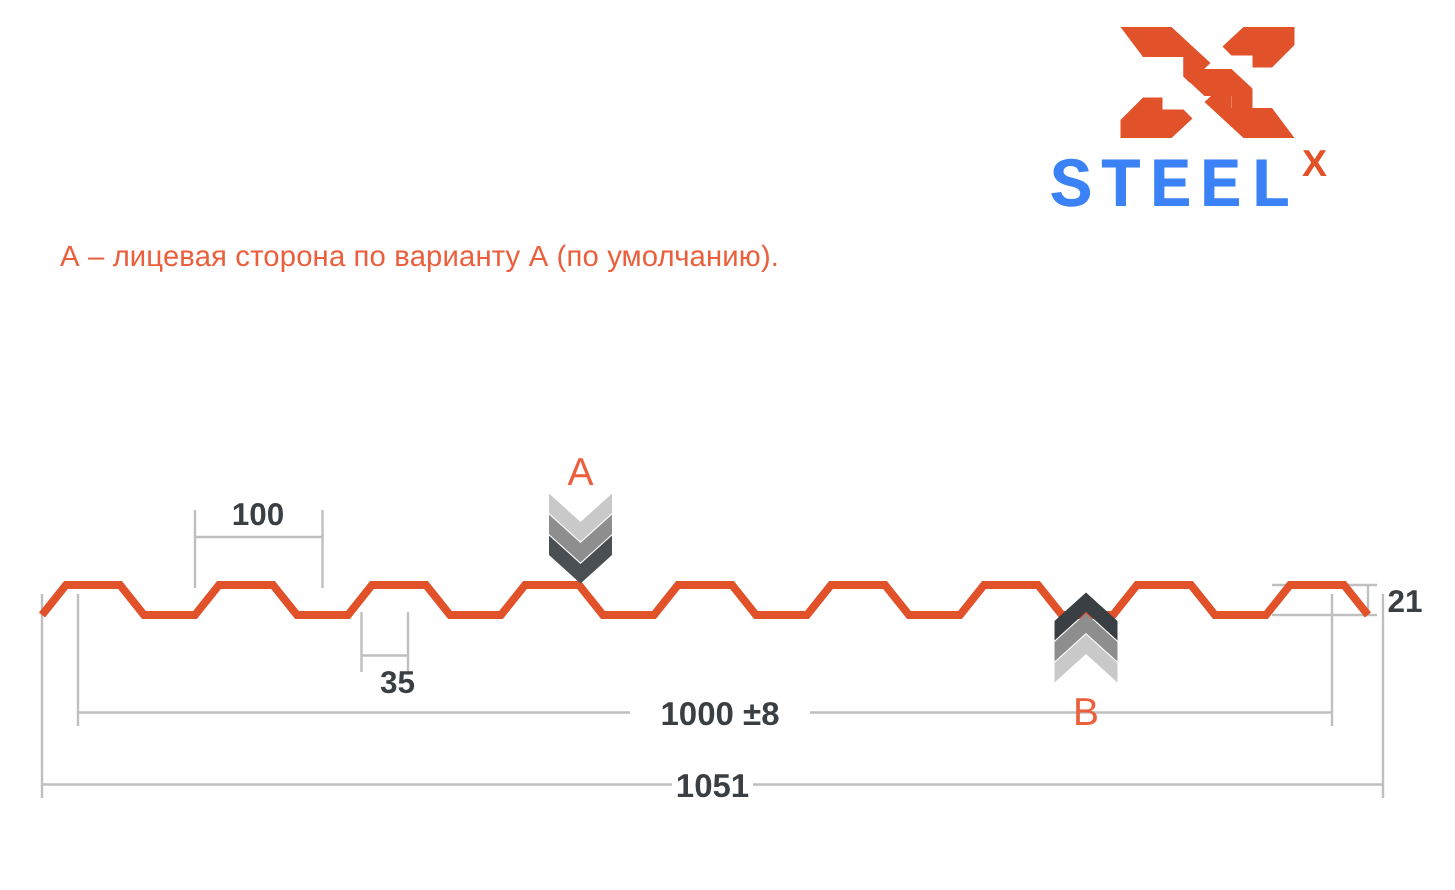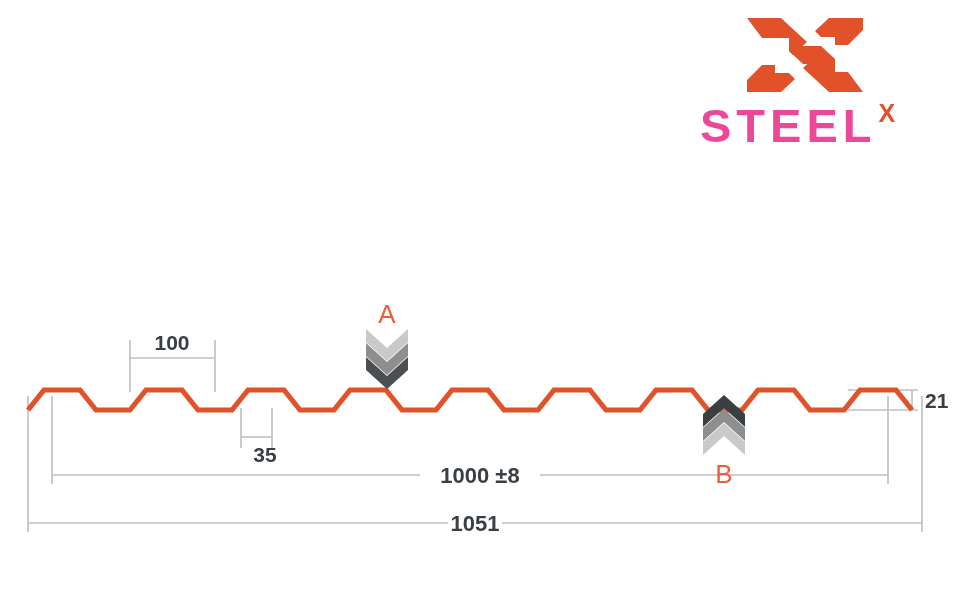--- a/index.html
+++ b/index.html
@@ -42,25 +42,25 @@
     position: absolute;
     left: 0px;
     top: 88px;
     width: 256px;
     height: 46px;
     display: flex;
     align-items: baseline;
     justify-content: flex-start;
   }
   .logo-steel {
-    font-family: Liberation Sans, sans-serif;
+    font-family: Liberation Mono, monospace;
     font-size: 47px;
     font-weight: 700;
     letter-spacing: 5px;
-    color: #ec4899;
+    color: #3b82f6;
     line-height: 1;
   }
   .logo-x {
     font-family: "Liberation Sans", sans-serif;
     font-size: 25px;
     font-weight: 700;
     color: #e1522a;
     line-height: 1;
     position: relative;
     top: -20px;
@@ -122,20 +122,21 @@
           <path d="M44 24 L44 37 L58 50 L76 50 L76 58 L90 58 L90 45 L76 32 L58 32 L58 24 Z"></path>
         </g>
       </svg>
     </div>
     <div class="logo-word">
       <span class="logo-steel">STEEL</span>
       <span class="logo-x">X</span>
     </div>
   </div>
 
+  <div class="legend legend-a">А – лицевая сторона по варианту А (по умолчанию).</div>
 
   <svg id="drawing" viewBox="0 0 970 593">
 
     <g stroke="#BFBFBF" stroke-width="1.6" fill="none">
 
       <line x1="130" y1="340" x2="130" y2="392"></line>
       <line x1="215" y1="340" x2="215" y2="392"></line>
       <line x1="130" y1="358" x2="215" y2="358"></line>
 
       <line x1="241" y1="408" x2="241" y2="448"></line>

